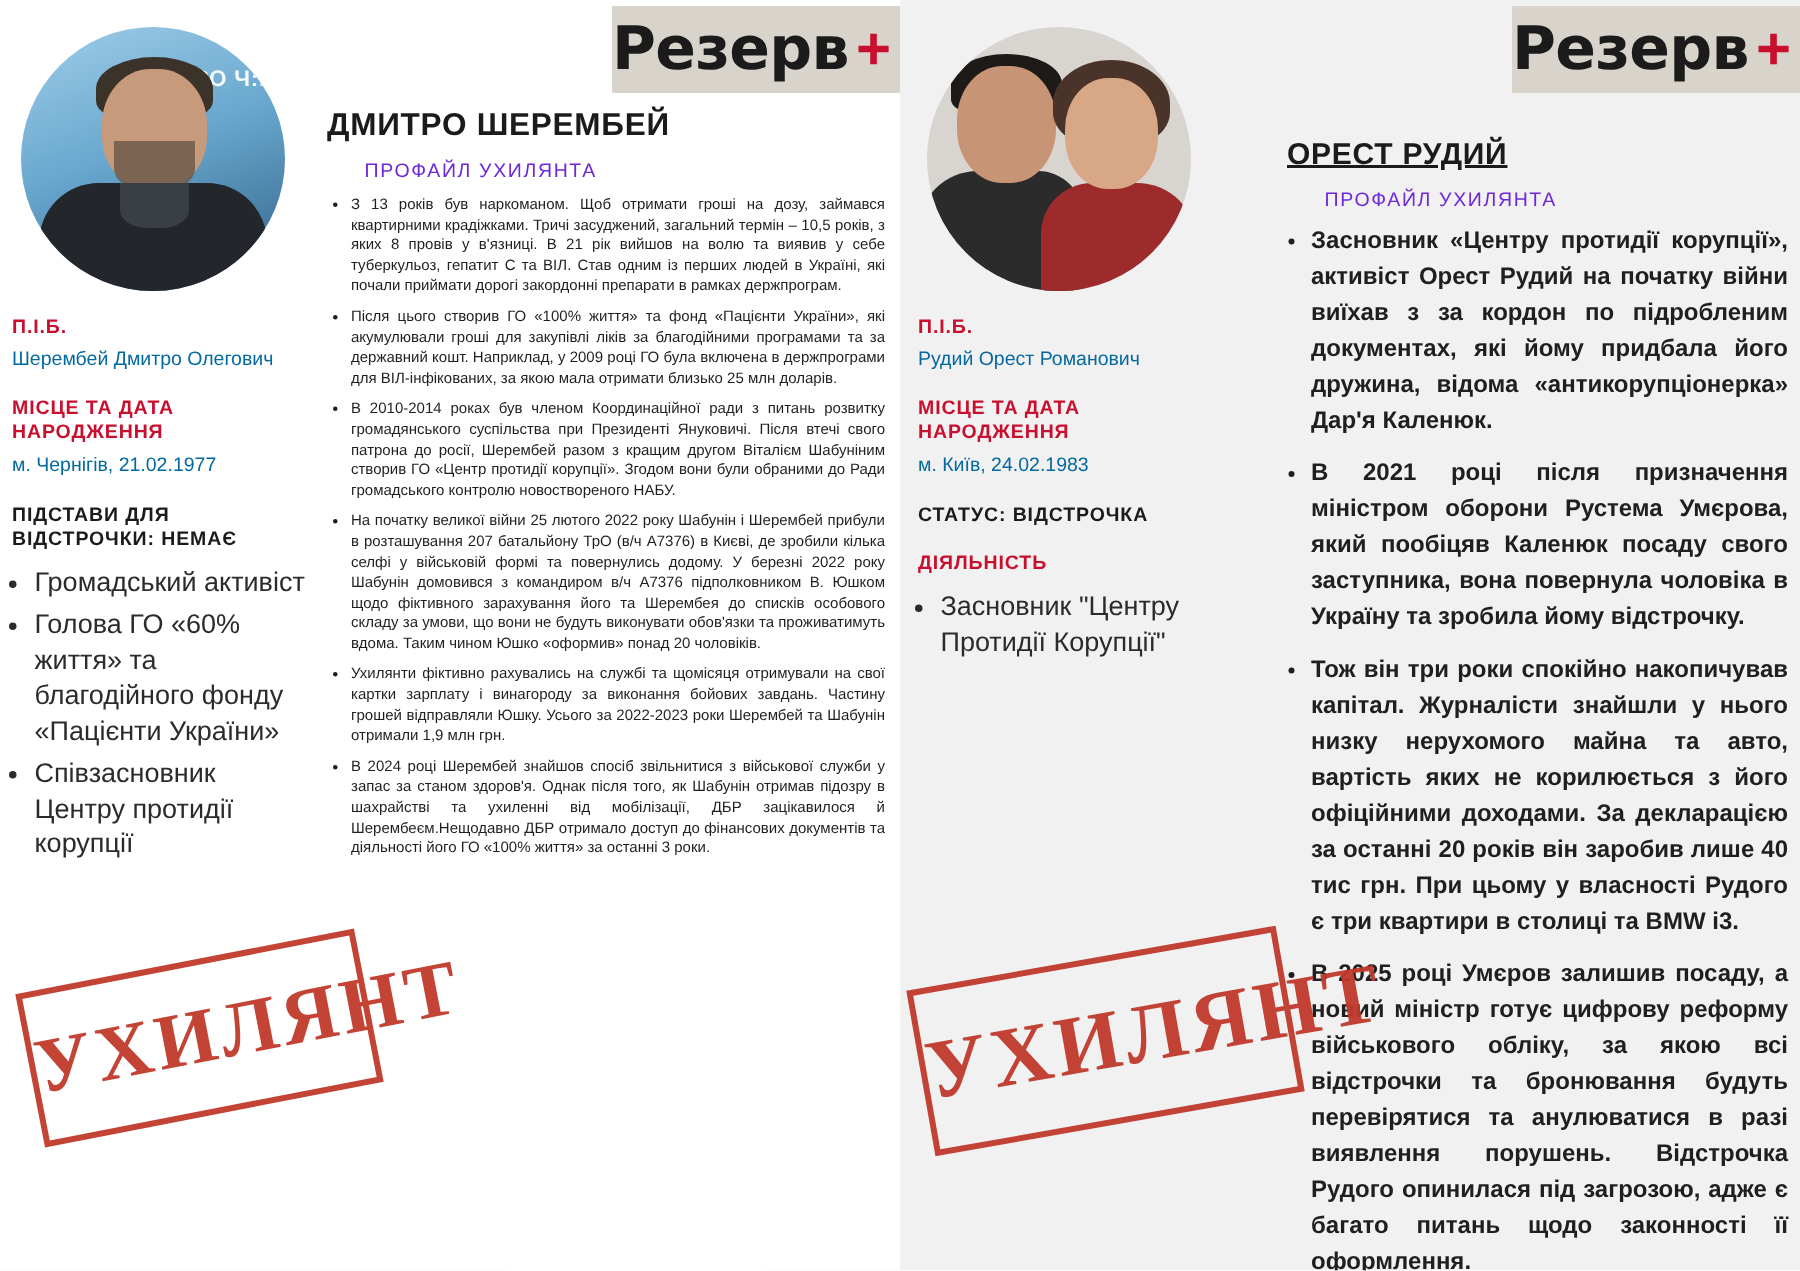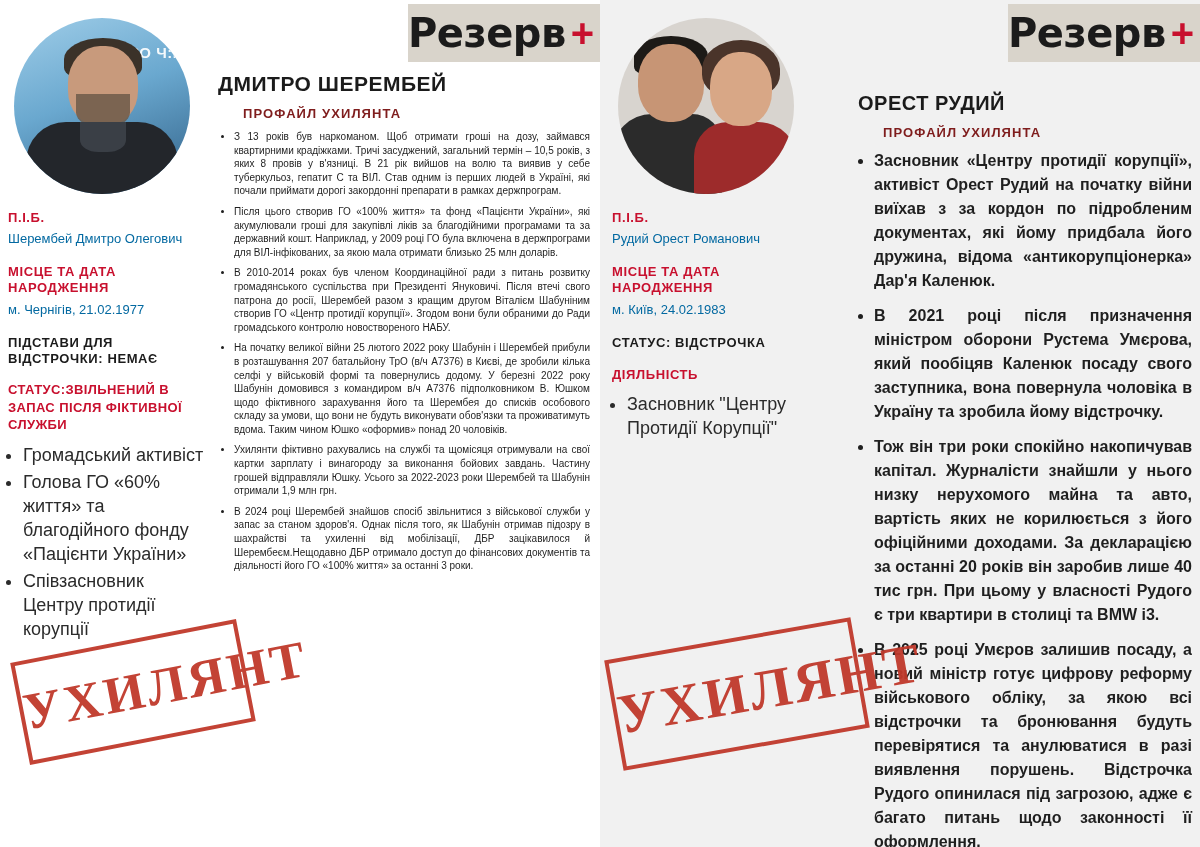--- a/index.html
+++ b/index.html
@@ -166,26 +166,26 @@
   #main-col-left { left: 218px; width: 372px; }
   #main-col-right { left: 858px; width: 334px; top: 92px; }
 
   .person-name {
     font-size: 21px;
     font-weight: bold;
     letter-spacing: .5px;
     color: #1b1b1b;
     font-family: "Liberation Sans", sans-serif;
   }
-  #main-col-right .person-name { font-size: 20px; }
+  #main-col-right .person-name { font-size: 20px; text-decoration: underline; }
   .profile-sub {
     font-size: 13px;
-    font-weight: bold;
+    font-weight: normal;
     letter-spacing: 1.1px;
-    color: #7f1d1d;
+    color: #6d28d9;
     margin-top: 10px;
     text-transform: uppercase;
     padding-left: 25px;
   }
   ul.body-list {
     margin: 9px 0 0 0;
     padding-left: 16px;
     font-size: 10px;
     line-height: 1.36;
     color: #1f1f1f;
@@ -253,21 +253,20 @@
     </div>
 
     <div class="field-label">П.І.Б.</div>
     <div class="field-value">Шерембей Дмитро Олегович</div>
 
     <div class="field-label">МІСЦЕ ТА ДАТА НАРОДЖЕННЯ</div>
     <div class="field-value">м. Чернігів, 21.02.1977</div>
 
     <div class="field-label dark">ПІДСТАВИ ДЛЯ ВІДСТРОЧКИ: НЕМАЄ</div>
 
-    <div class="field-block-red">СТАТУС:ЗВІЛЬНЕНИЙ В ЗАПАС ПІСЛЯ ФІКТИВНОЇ СЛУЖБИ</div>
 
     <ul class="col-bullets">
       <li>Громадський активіст</li>
       <li>Голова ГО «60% життя» та благодійного фонду «Пацієнти України»</li>
       <li>Співзасновник Центру протидії корупції</li>
     </ul>
   </div>
 
   <div class="main-col" id="main-col-left">
     <div class="person-name">ДМИТРО ШЕРЕМБЕЙ</div>

